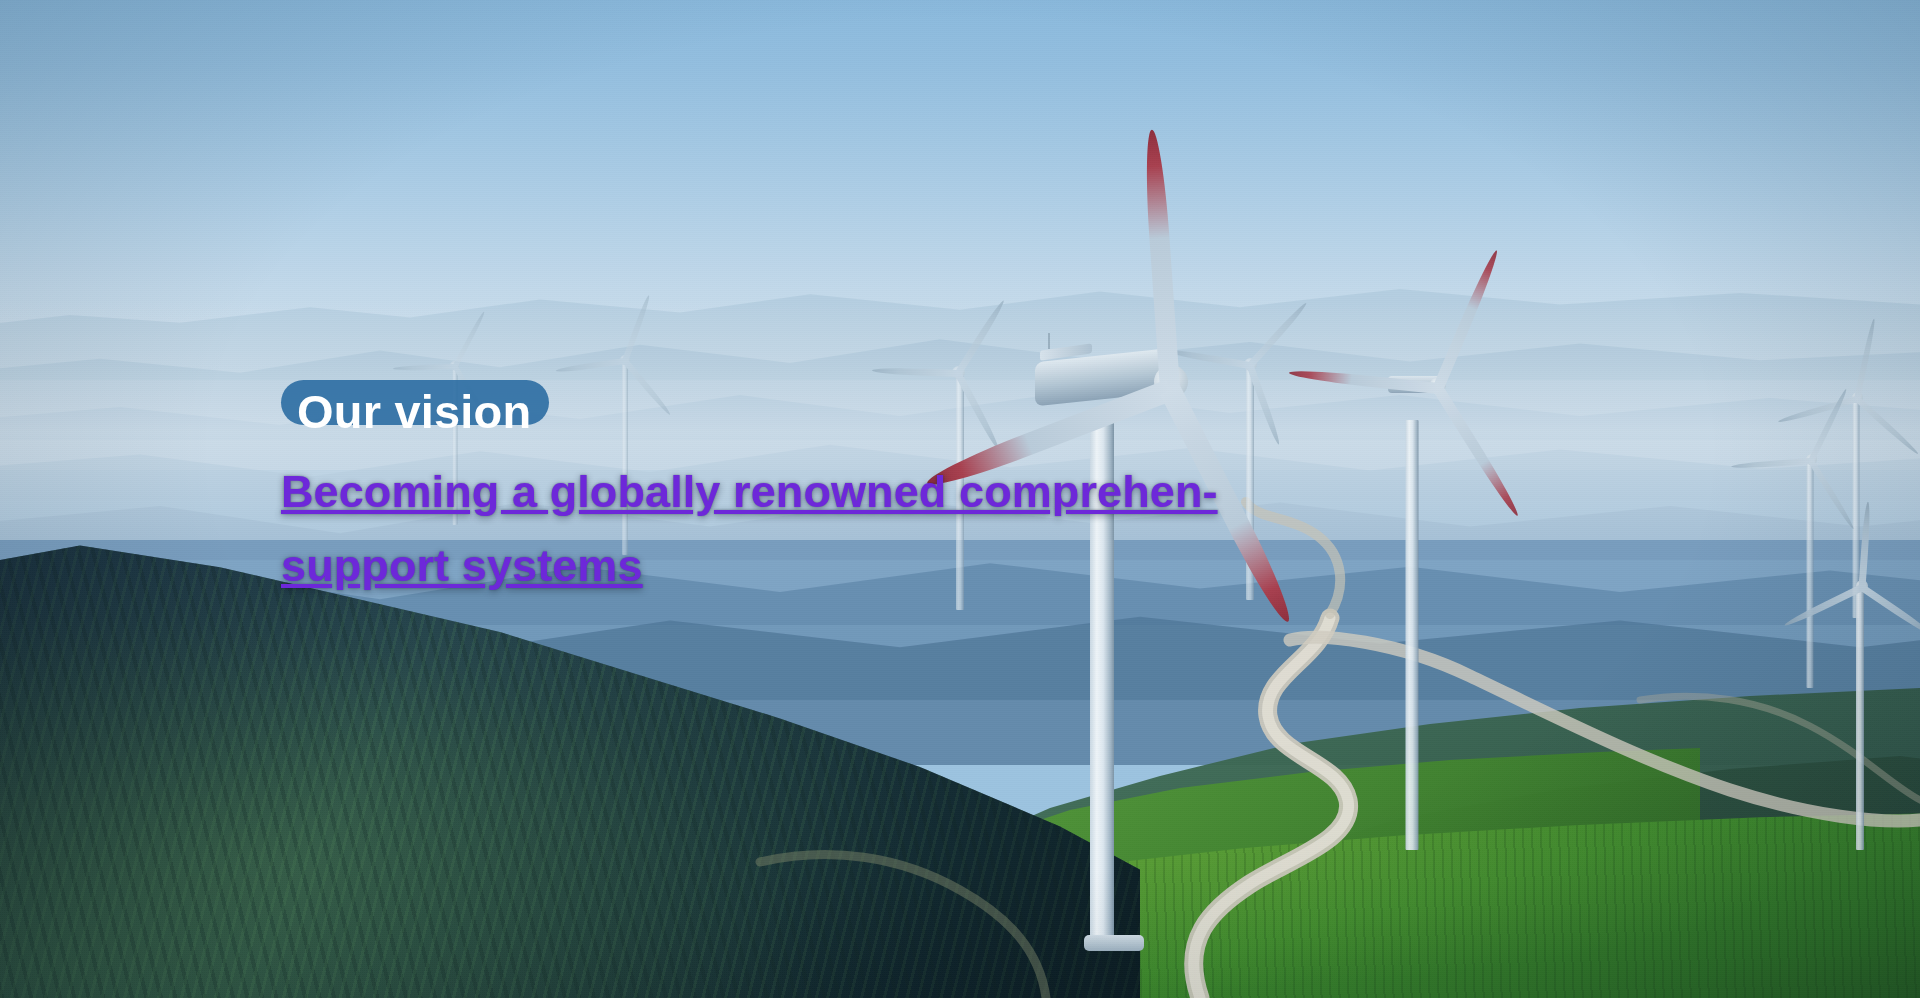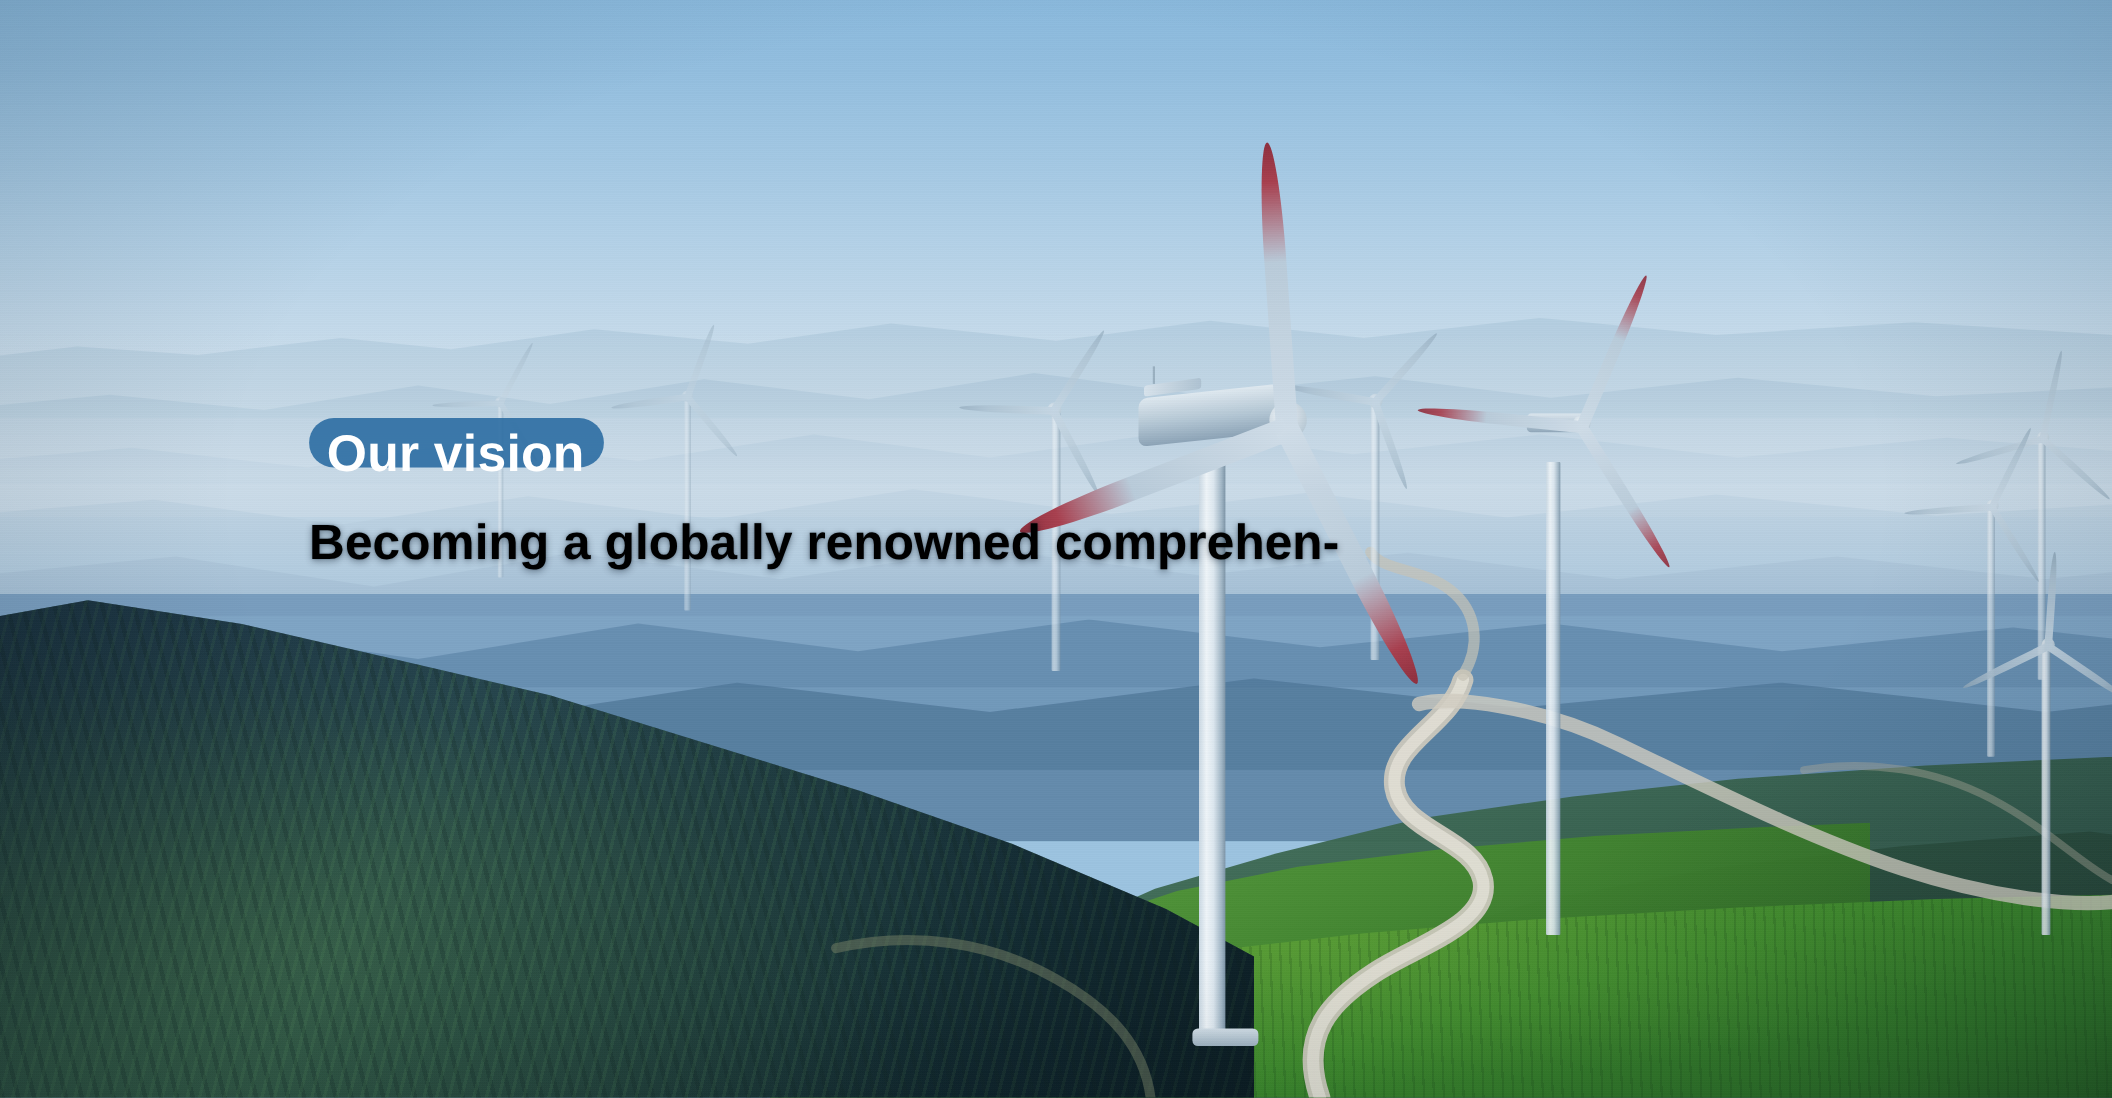--- a/index.html
+++ b/index.html
@@ -146,27 +146,28 @@
     font-weight:bold;
     line-height:63px;
     height:45px;
     padding:0 18px 0 16px;
     letter-spacing:.2px;
     white-space:nowrap;
     border-radius:26px;
   }
   .vision-text {
     margin-top:23px;
-    color:#000000;
+    color:#6d28d9;
     font-size:45px;
     font-weight:bold;
     line-height:74px;
     letter-spacing:.1px;
     text-shadow:0 2px 7px rgba(10,25,40,.45), 0 0 2px rgba(10,25,40,.35);
     max-width:1090px;
+    text-decoration:underline;
   }
   .vision-text .ln { display:block; white-space:nowrap; }
 
   
   .grain {
     position:absolute; inset:0;
     background-image:
       repeating-linear-gradient(0deg, rgba(255,255,255,.012) 0 1px, rgba(0,0,0,.012) 1px 2px);
     pointer-events:none;
   }
@@ -306,16 +307,17 @@
     <div class="blade plain" style="left:72px; top:64px; width:86px; height:7px; transform:rotate(154deg);"></div>
   </div>
 
   <div class="grain"></div>
   <div class="vignette"></div>
 
   <div class="content">
     <div class="badge">Our vision</div>
     <div class="vision-text">
       <span class="ln">Becoming a globally renowned comprehen-</span>
+      <span class="ln">support systems</span>
     </div>
   </div>
 
 </div>
 
 </body></html>

